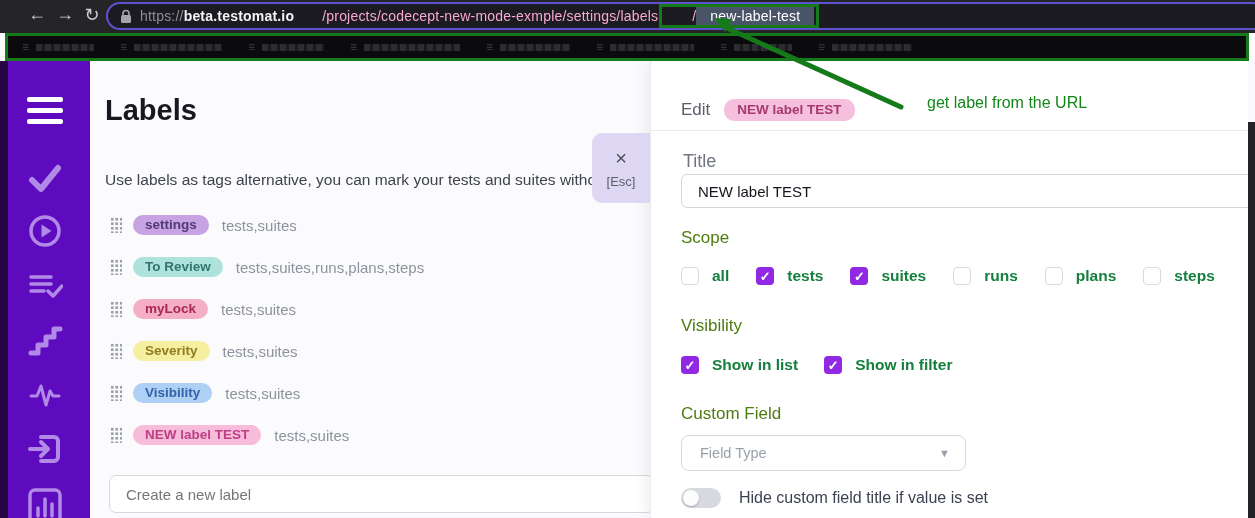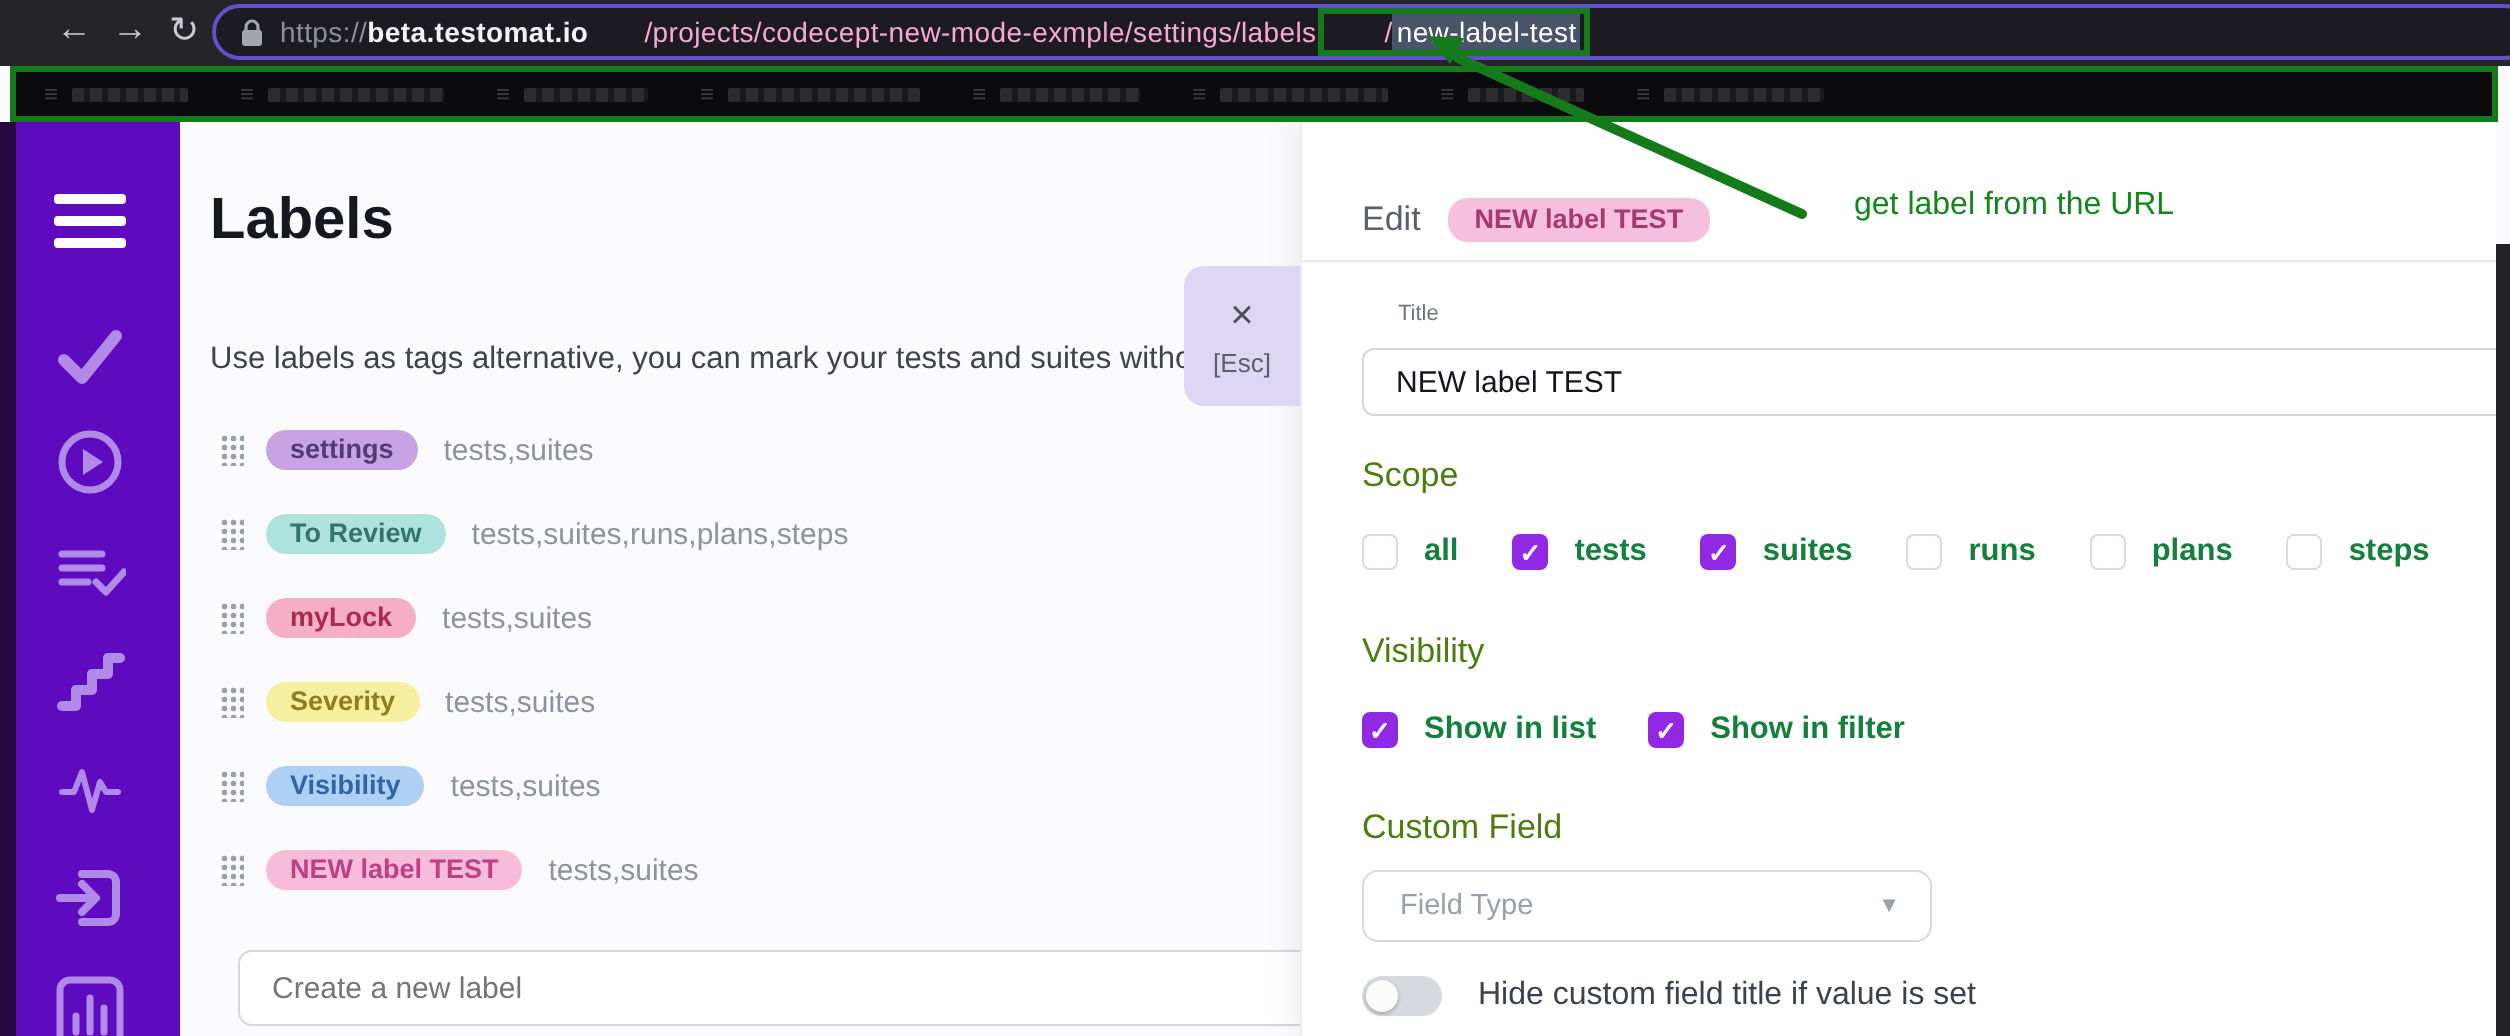--- a/index.html
+++ b/index.html
@@ -9,21 +9,21 @@
   
   #chrome { position:absolute; left:0; top:0; width:1255px; height:33px; background:#242429; z-index:5; }
   .nav-ico { position:absolute; top:4px; font-size:18px; color:#c9ccd0; width:24px; text-align:center; cursor:pointer; }
   #urlbar { position:absolute; left:106px; top:2px; width:1160px; height:28px; background:#1b1b21; border:2px solid #5e52cf; border-radius:14px; display:flex; align-items:center; padding-left:12px; }
   #lock-ico { margin-right:8px; flex:0 0 auto; }
   .url-text { font-size:14px; white-space:nowrap; letter-spacing:.2px; }
   .url-scheme { color:#8b9095; }
   .url-domain { color:#f1f3f4; font-weight:bold; }
   .url-path  { color:#f9a8d4;margin-left:28px; }
   #url-hl-box { display:inline-flex; align-items:center; border:3px solid #157a1a; padding:0 2px; margin-left:1px; }
-  #url-selected { background:#4a5468; color:#ffffff; padding:1px 2px; }
+  #url-selected { background:#4a5468; color:#ffffff; padding:1px 14px; }
 
   
   #bookmarks-box { position:absolute; left:5px; top:33px; width:1244px; height:28px; border:3px solid #157a1a; background:#0b0b0e; z-index:4; display:flex; align-items:center; gap:26px; padding:0 14px; overflow:hidden; }
   .bm-item { display:flex; align-items:center; gap:7px; flex:0 0 auto; }
   .bm-ico { color:#3c3c43; font-size:12px; line-height:1; }
   .bm-stripe { height:7px; background:repeating-linear-gradient(90deg,#2c2c31 0 6px,#1a1a1e 6px 9px); border-radius:1px; }
 
   
   #app { position:absolute; left:0; top:61px; width:1255px; height:457px; background:#fbfbfd; }
 
@@ -37,34 +37,34 @@
 
   
   #main { position:absolute; left:90px; top:0; width:560px; height:100%; background:#fbfbfd; }
   #page-title { position:absolute; left:15px; top:33px; font-size:29px; font-weight:bold; color:#17171f; }
   #page-desc { position:absolute; left:15px; top:110px; width:488px; font-size:15.5px; color:#3f434c; white-space:nowrap; overflow:hidden; }
   #label-list { position:absolute; left:0; top:150px; width:100%; }
   .label-row { position:absolute; left:0; width:100%; height:28px; display:flex; align-items:center; }
   .drag-handle { width:12px; height:16px; margin-left:20px; background-image:radial-gradient(circle, #9aa0a8 1.3px, transparent 1.6px); background-size:4.5px 4.5px; cursor:grab; flex:0 0 auto; }
   .label-badge { margin-left:11px; padding:2px 12px 3px; border-radius:10px; font-size:13.5px; font-weight:bold; white-space:nowrap; cursor:pointer; }
   .label-scopes { margin-left:13px; font-size:15px; color:#8d939c; white-space:nowrap; }
-  #create-input { position:absolute; left:29px; top:414px; width:545px; height:38px; background:#ffffff; border:1.5px solid #d4d7dc; border-radius:7px; font-size:15px; color:#6f7582; padding:10px 16px; outline:none; font-family:"Liberation Sans",sans-serif; }
+  #create-input { position:absolute; left:19px; top:414px; width:545px; height:38px; background:#ffffff; border:1.5px solid #d4d7dc; border-radius:7px; font-size:15px; color:#6f7582; padding:10px 16px; outline:none; font-family:"Liberation Sans",sans-serif; }
 
   
   #close-btn { position:absolute; left:592px; top:72px; width:58px; height:70px; background:#ddd7f3; border-radius:10px 0 0 10px; z-index:3; cursor:pointer; text-align:center; }
   #close-x { font-size:20px; color:#4b4f58; margin-top:14px; }
   #close-esc { font-size:13px; color:#5a5f6a; margin-top:4px; }
 
   
   #panel { position:absolute; left:650px; top:0; width:598px; height:100%; background:#ffffff; border-left:1px solid #ececf0; box-shadow:-6px 0 12px rgba(0,0,0,.05); }
   #panel-header { position:absolute; left:30px; top:38px; display:flex; align-items:center; gap:14px; }
   #edit-word { font-size:17px; color:#5a5f69; }
   #edit-badge { background:#f5c0de; color:#a8396f; font-size:13.5px; font-weight:bold; padding:3px 13px 4px; border-radius:10px; }
   #panel-divider { position:absolute; left:0; top:69px; width:100%; height:1px; background:#e8eaee; }
-  .fld-label { position:absolute; left:48px; font-size:11px; color:#70757f; }
+  .fld-label { position:absolute; left:32px; font-size:18px; color:#70757f; }
   .sec-label { position:absolute; left:30px; font-size:17px; color:#4d7c0f; }
   #title-input { position:absolute; left:30px; top:113px; width:600px; height:34px; background:#fff; border:1.5px solid #d4d7dc; border-radius:6px; font-size:15px; color:#15151d; padding:0 16px; outline:none; font-family:"Liberation Sans",sans-serif; }
   .cb-row { position:absolute; left:30px; display:flex; align-items:center; }
   #scope-row { top:206px; gap:27px; }
   #visibility-row { top:295px; gap:26px; }
   .cb-item { display:flex; align-items:center; gap:13px; cursor:pointer; }
   .cb { width:18px; height:18px; border-radius:4px; display:flex; align-items:center; justify-content:center; flex:0 0 auto; }
   .cb.off { background:#fff; border:1.5px solid #d8dbe0; }
   .cb.on { background:#9128e3; color:#fff; font-size:13px; font-weight:bold; }
   .cb-label { font-size:15.5px; font-weight:bold; color:#15803d; white-space:nowrap; }

